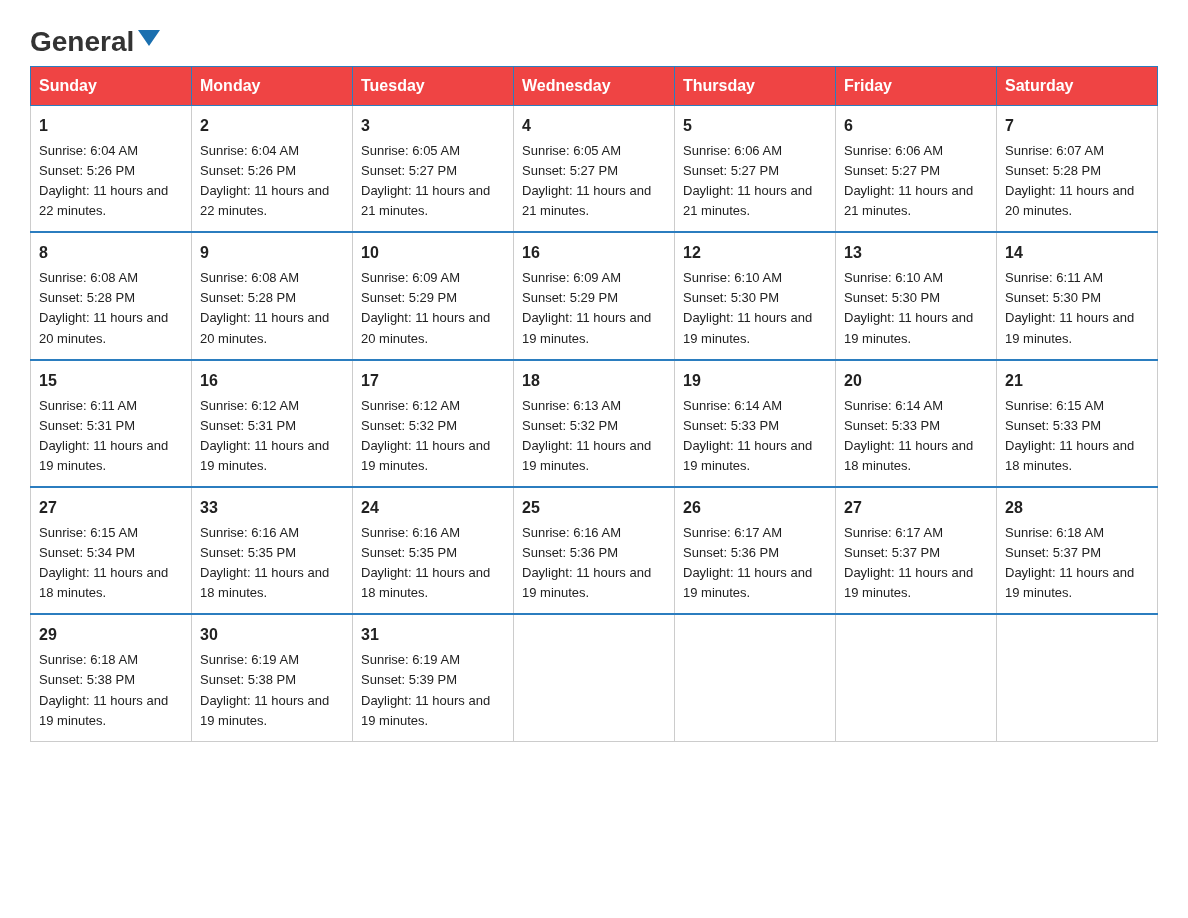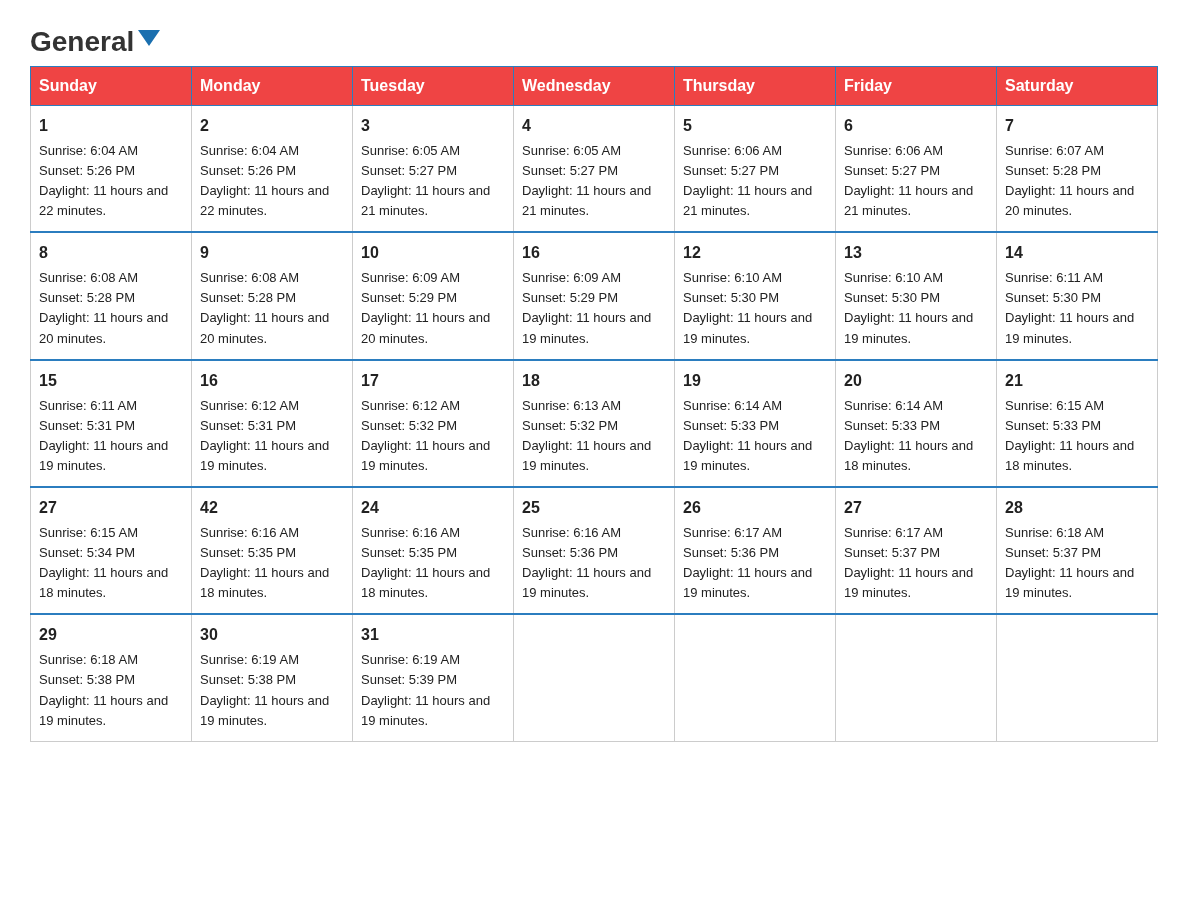--- a/index.html
+++ b/index.html
@@ -141,21 +141,21 @@
         <td><span class="day-num">15</span>Sunrise: 6:11 AM<br>Sunset: 5:31 PM<br>Daylight: 11 hours and 19 minutes.</td>
         <td><span class="day-num">16</span>Sunrise: 6:12 AM<br>Sunset: 5:31 PM<br>Daylight: 11 hours and 19 minutes.</td>
         <td><span class="day-num">17</span>Sunrise: 6:12 AM<br>Sunset: 5:32 PM<br>Daylight: 11 hours and 19 minutes.</td>
         <td><span class="day-num">18</span>Sunrise: 6:13 AM<br>Sunset: 5:32 PM<br>Daylight: 11 hours and 19 minutes.</td>
         <td><span class="day-num">19</span>Sunrise: 6:14 AM<br>Sunset: 5:33 PM<br>Daylight: 11 hours and 19 minutes.</td>
         <td><span class="day-num">20</span>Sunrise: 6:14 AM<br>Sunset: 5:33 PM<br>Daylight: 11 hours and 18 minutes.</td>
         <td><span class="day-num">21</span>Sunrise: 6:15 AM<br>Sunset: 5:33 PM<br>Daylight: 11 hours and 18 minutes.</td>
       </tr>
       <tr class="row-divider">
         <td><span class="day-num">27</span>Sunrise: 6:15 AM<br>Sunset: 5:34 PM<br>Daylight: 11 hours and 18 minutes.</td>
-        <td><span class="day-num">42</span>Sunrise: 6:16 AM<br>Sunset: 5:35 PM<br>Daylight: 11 hours and 18 minutes.</td>
+        <td><span class="day-num">33</span>Sunrise: 6:16 AM<br>Sunset: 5:35 PM<br>Daylight: 11 hours and 18 minutes.</td>
         <td><span class="day-num">24</span>Sunrise: 6:16 AM<br>Sunset: 5:35 PM<br>Daylight: 11 hours and 18 minutes.</td>
         <td><span class="day-num">25</span>Sunrise: 6:16 AM<br>Sunset: 5:36 PM<br>Daylight: 11 hours and 19 minutes.</td>
         <td><span class="day-num">26</span>Sunrise: 6:17 AM<br>Sunset: 5:36 PM<br>Daylight: 11 hours and 19 minutes.</td>
         <td><span class="day-num">27</span>Sunrise: 6:17 AM<br>Sunset: 5:37 PM<br>Daylight: 11 hours and 19 minutes.</td>
         <td><span class="day-num">28</span>Sunrise: 6:18 AM<br>Sunset: 5:37 PM<br>Daylight: 11 hours and 19 minutes.</td>
       </tr>
       <tr class="row-divider">
         <td><span class="day-num">29</span>Sunrise: 6:18 AM<br>Sunset: 5:38 PM<br>Daylight: 11 hours and 19 minutes.</td>
         <td><span class="day-num">30</span>Sunrise: 6:19 AM<br>Sunset: 5:38 PM<br>Daylight: 11 hours and 19 minutes.</td>
         <td><span class="day-num">31</span>Sunrise: 6:19 AM<br>Sunset: 5:39 PM<br>Daylight: 11 hours and 19 minutes.</td>

